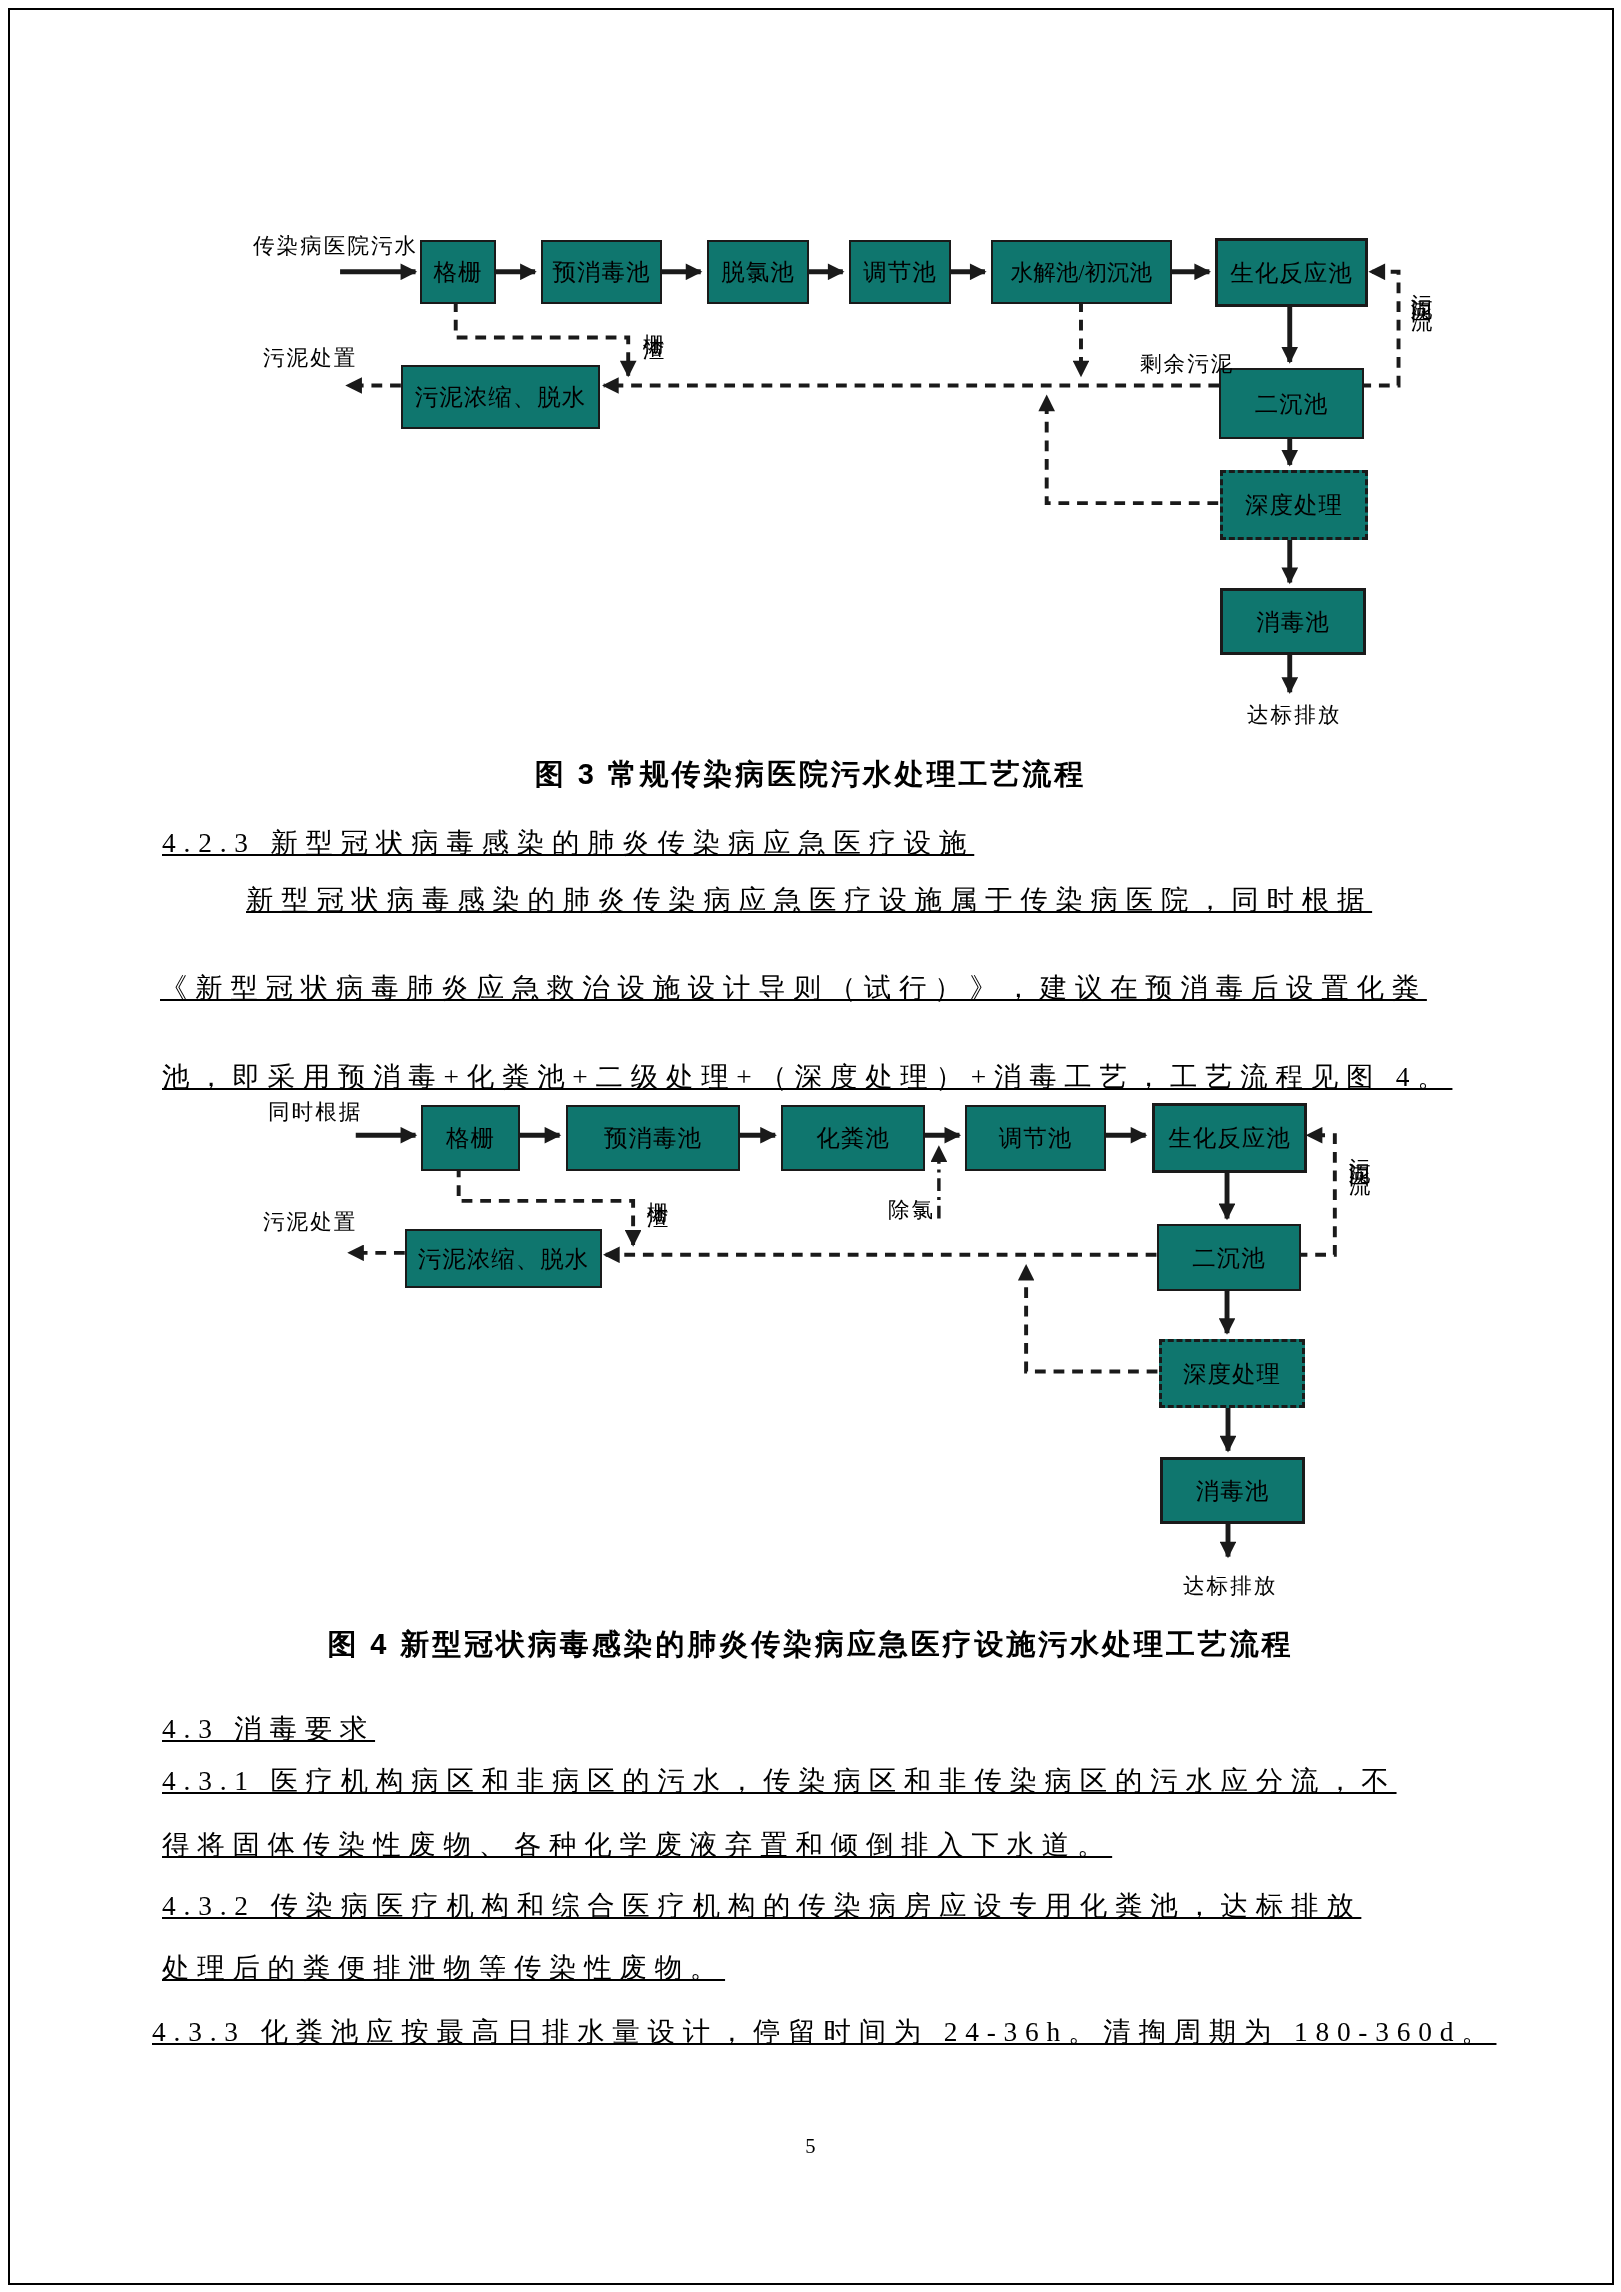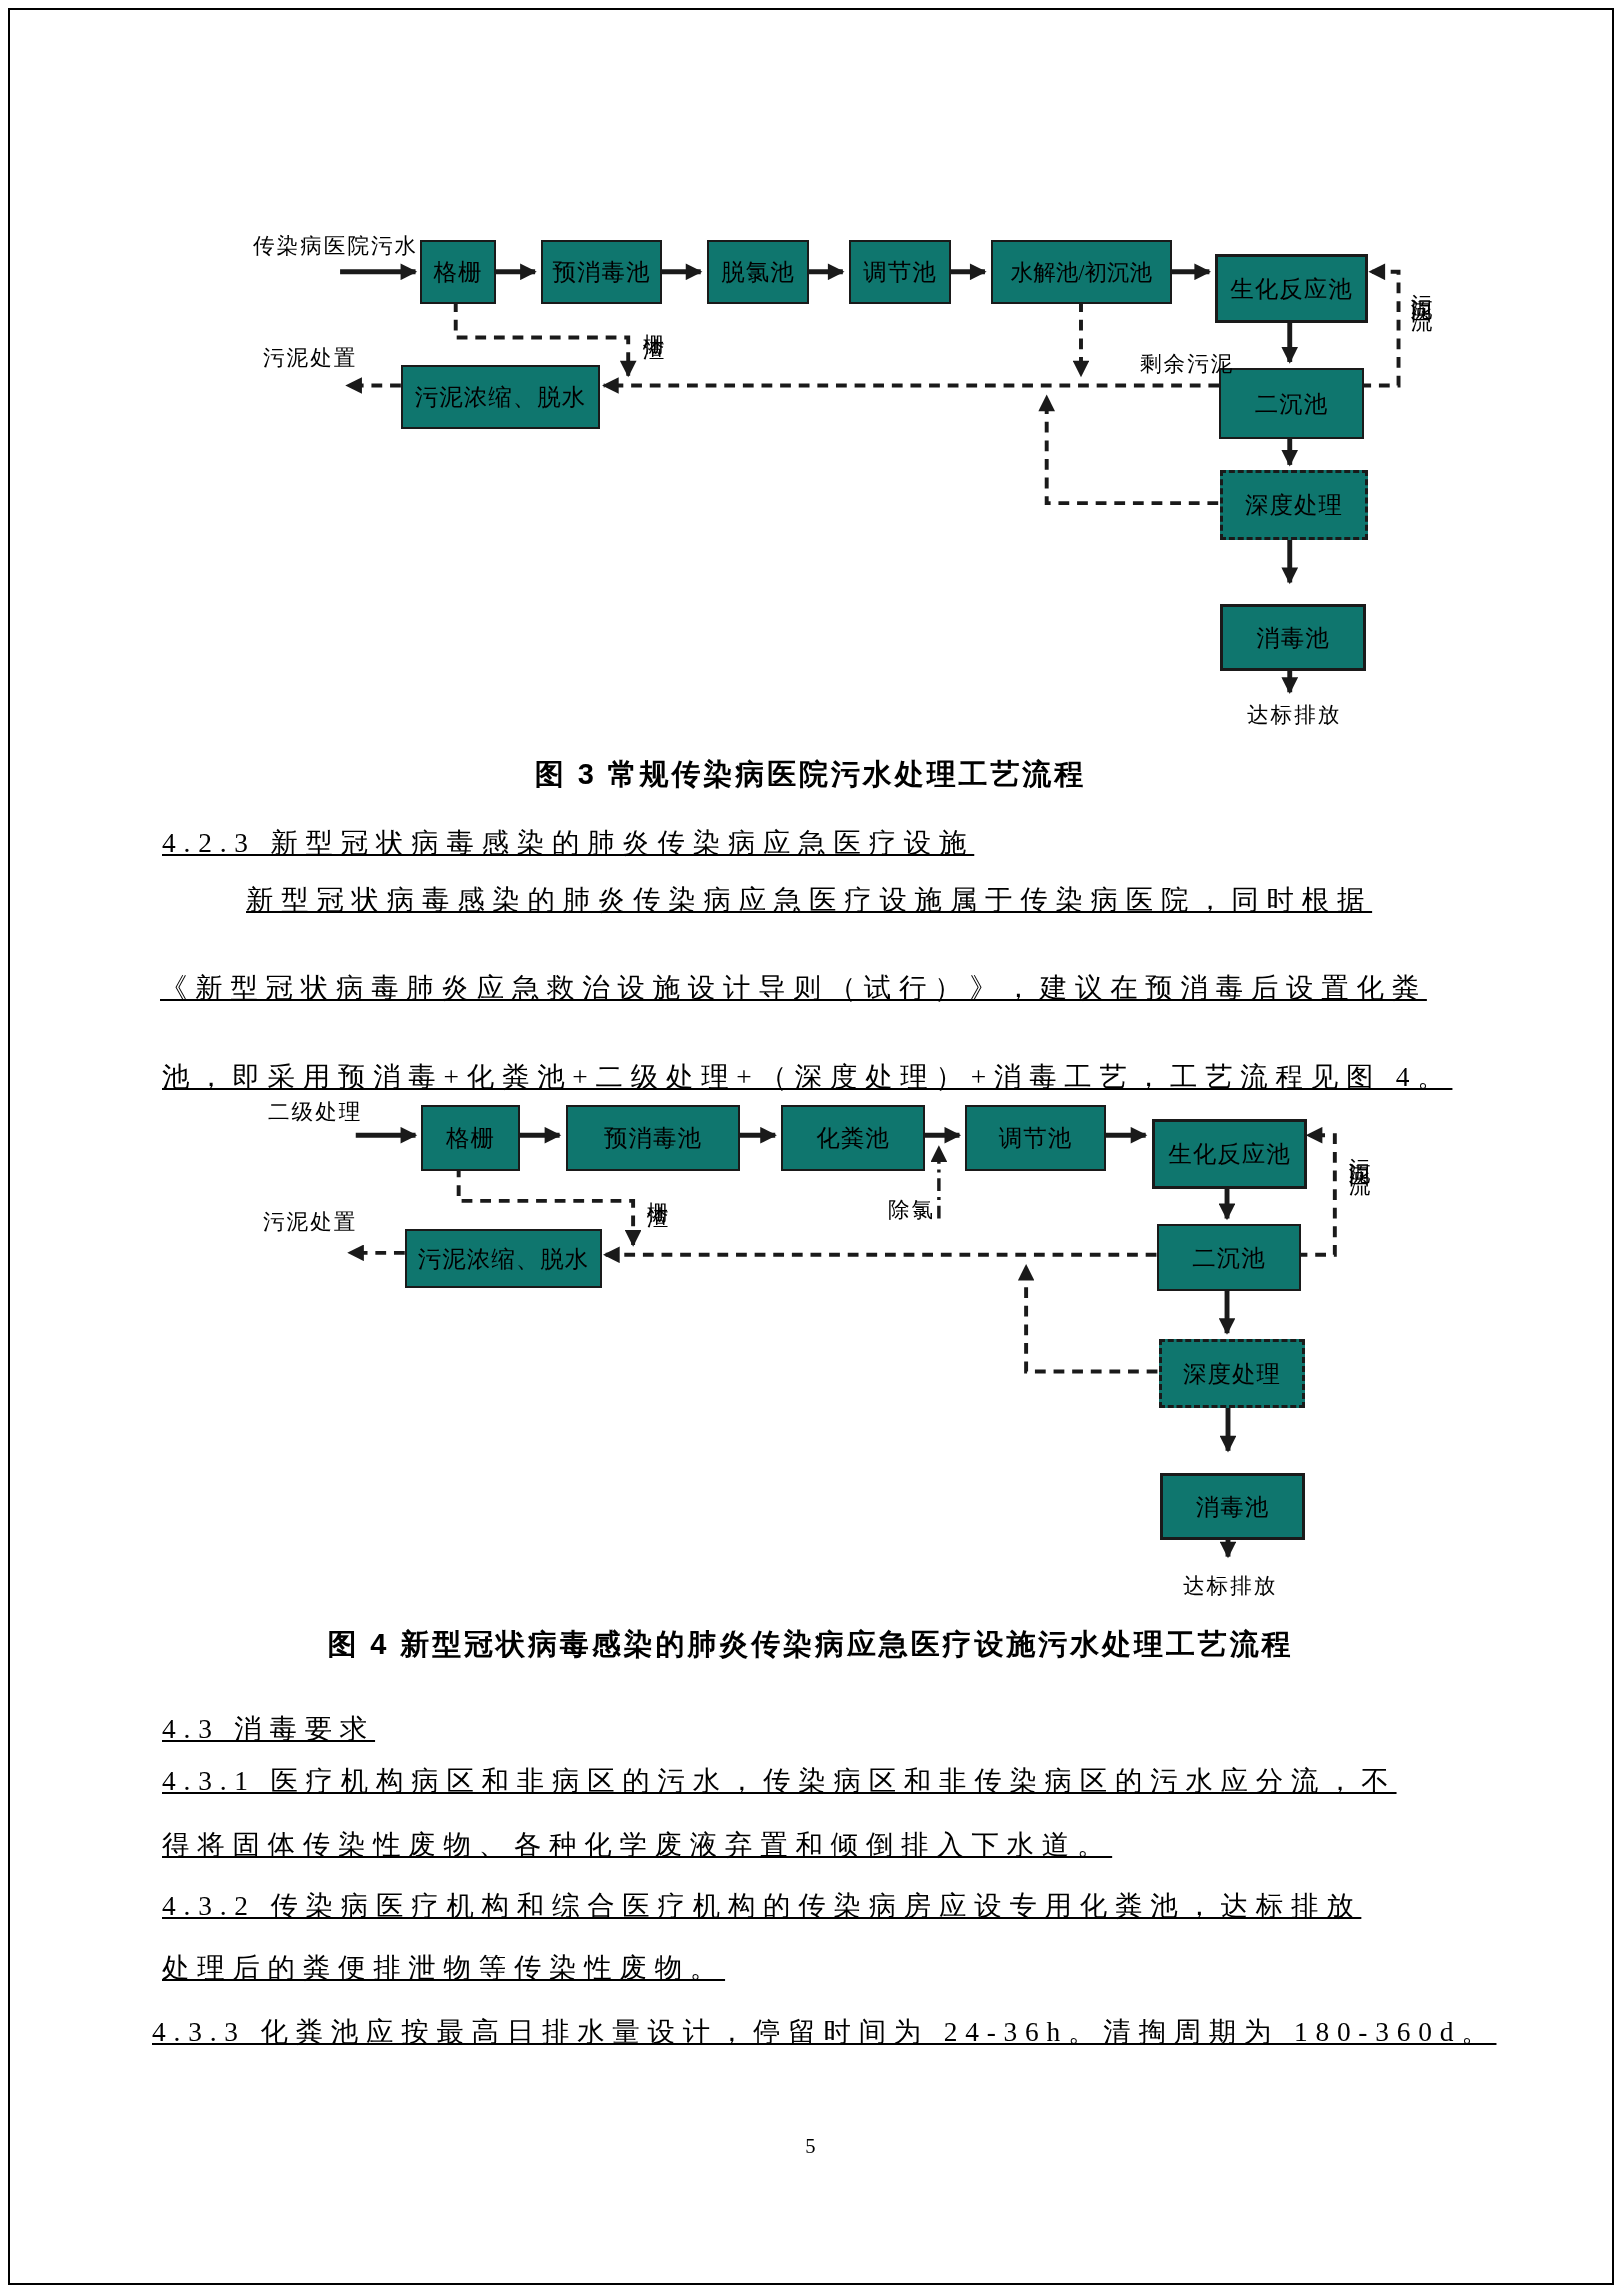--- a/index.html
+++ b/index.html
@@ -2,21 +2,21 @@
 <html><head>
 <meta charset="utf-8">
 <style>
   html,body{margin:0;padding:0;background:#ffffff;}
   .page{position:relative;width:1621px;height:2293px;background:#fff;overflow:hidden;
         font-family:"Liberation Serif","DejaVu Serif",serif;color:#000;}
   .frame{position:absolute;left:7.8px;top:7.8px;width:1602px;height:2273px;border:2px solid #000;pointer-events:none;}
   .ov{position:absolute;left:0;top:0;}
   .nd{position:absolute;border:2px solid #1a1a1a;background:#0f766e;display:flex;align-items:center;justify-content:center;
       font-size:23.5px;letter-spacing:1px;white-space:nowrap;}
-  .bold{border-width:3.9px;margin-top:16px;}
+  .bold{border-width:3.9px;}
   .med{border-width:2.9px;}
   .dashb{border:3.9px dashed #1a1a1a;}
   .sm{font-size:22.5px;letter-spacing:0;}
   .lbl{position:absolute;font-size:21.6px;letter-spacing:2px;white-space:nowrap;}
   .vert{writing-mode:vertical-rl;text-orientation:upright;letter-spacing:4.9px;}
   .cap{position:absolute;left:0;width:1621px;text-align:center;font-weight:bold;font-size:29px;letter-spacing:2.9px;
        font-family:"Liberation Sans","DejaVu Sans",sans-serif;}
   .tline{position:absolute;font-size:27.4px;letter-spacing:7.8px;white-space:nowrap;text-decoration:underline;}
   .pagenum{position:absolute;left:0;width:1621px;text-align:center;font-size:20.6px;letter-spacing:0;}
 </style>
@@ -116,21 +116,21 @@
   <div class="lbl vert" style="left:1407px;top:277px;">污泥回流</div>
   <div class="lbl" style="left:1247px;top:700px;">达标排放</div>
 
   <div class="cap" style="top:755px;">图 3 常规传染病医院污水处理工艺流程</div>
 
   <div class="tline" style="left:162px;top:825px;">4.2.3 新型冠状病毒感染的肺炎传染病应急医疗设施</div>
   <div class="tline" style="left:160px;top:970px;">《新型冠状病毒肺炎应急救治设施设计导则（试行）》，建议在预消毒后设置化粪</div>
   <div class="tline" style="left:246px;top:882px;">新型冠状病毒感染的肺炎传染病应急医疗设施属于传染病医院，同时根据</div>
   <div class="tline" style="left:162px;top:1059px;">池，即采用预消毒+化粪池+二级处理+（深度处理）+消毒工艺，工艺流程见图 4。</div>
 
-  <div class="lbl" style="left:268px;top:1097px;">二级处理</div>
+  <div class="lbl" style="left:268px;top:1097px;">同时根据</div>
 
   <div class="nd" style="left:421px;top:1105px;width:95px;height:62px;">
       <span>格栅</span>
     </div>
   <div class="nd" style="left:566px;top:1105px;width:170px;height:62px;">
       <span>预消毒池</span>
     </div>
   <div class="nd" style="left:781px;top:1105px;width:140px;height:62px;">
       <span>化粪池</span>
     </div>

